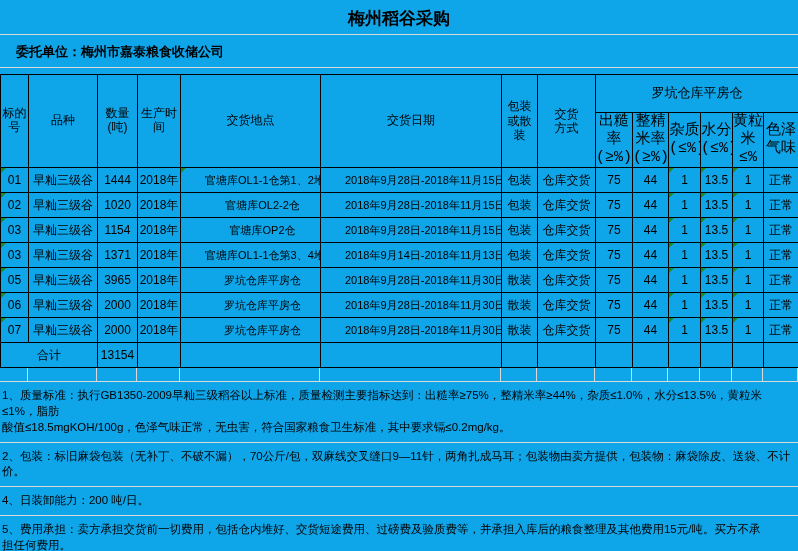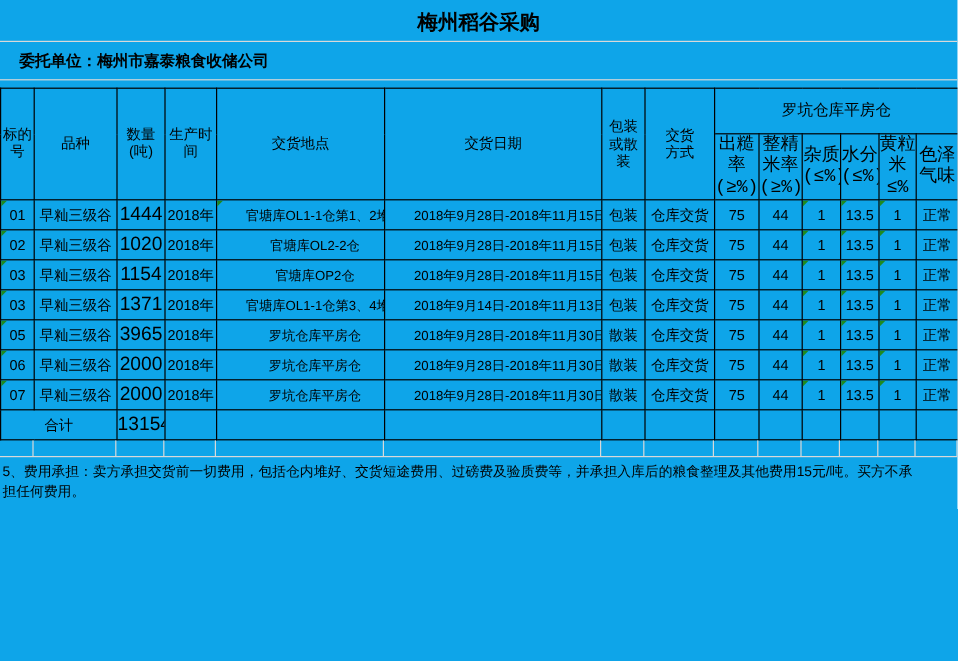--- a/index.html
+++ b/index.html
@@ -12,21 +12,21 @@
 
   .client-row { padding: 7px 2px 6px 16px; border-bottom: 1px solid #d9d9d9; }
   .client-row span { font-size: 13px; font-weight: bold; }
 
   table { border-collapse: collapse; table-layout: fixed; width: 798px; margin-top: 6px; }
   th, td { border: 1px solid #000; text-align: center; vertical-align: middle;
     padding: 0; position: relative; overflow: hidden; font-weight: normal; }
   thead tr.main th { font-size: 12px; height: 38px; line-height: 1.15; }
   thead tr.sub th { font-size: 15px; height: 38px; line-height: 1.2; font-family: Liberation Mono, monospace; }
   tbody td { font-size: 12px; height: 25px; }
-  td.num { font-size: 16px; margin-left: 24px; }
+  td.num { font-size: 12px; margin-left: 24px; }
   td.loc, td.date { font-size: 11px; white-space: nowrap; padding-left: 24px; }
   .wrap2 { width: 2.4em; margin: 0 auto; line-height: 1.2; }
   .qgroup { font-size: 13px !important; }
 
   .flag { position: absolute; top: 0; left: 0; width: 0; height: 0;
     border-top: 5px solid #1f8a1f; border-right: 5px solid transparent; display: block; }
 
   .grid-strip { display: flex; height: 14px; border-bottom: 1px solid #d9d9d9; }
   .grid-strip span { border-right: 1px solid #d9d9d9; height: 100%; }
 
@@ -232,18 +232,22 @@
       <span style="width:58px"></span>
       <span style="width:37px"></span>
     <span style="width:36px"></span>
       <span style="width:32px"></span>
       <span style="width:32px"></span>
     <span style="width:31px"></span>
       <span style="width:35px"></span>
   </div>
 
   <div class="notes">
+    <div class="note">1、质量标准：执行GB1350-2009早籼三级稻谷以上标准，质量检测主要指标达到：出糙率≥75%，整精米率≥44%，杂质≤1.0%，水分≤13.5%，黄粒米≤1%，脂肪
+酸值≤18.5mgKOH/100g，色泽气味正常，无虫害，符合国家粮食卫生标准，其中要求镉≤0.2mg/kg。</div>
+    <div class="note">2、包装：标旧麻袋包装（无补丁、不破不漏），70公斤/包，双麻线交叉缝口9—11针，两角扎成马耳；包装物由卖方提供，包装物：麻袋除皮、送袋、不计价。</div>
+    <div class="note">4、日装卸能力：200 吨/日。</div>
     <div class="note">5、费用承担：卖方承担交货前一切费用，包括仓内堆好、交货短途费用、过磅费及验质费等，并承担入库后的粮食整理及其他费用15元/吨。买方不承
 担任何费用。</div>
 
   </div>
 
 </div>
 
 </body></html>

